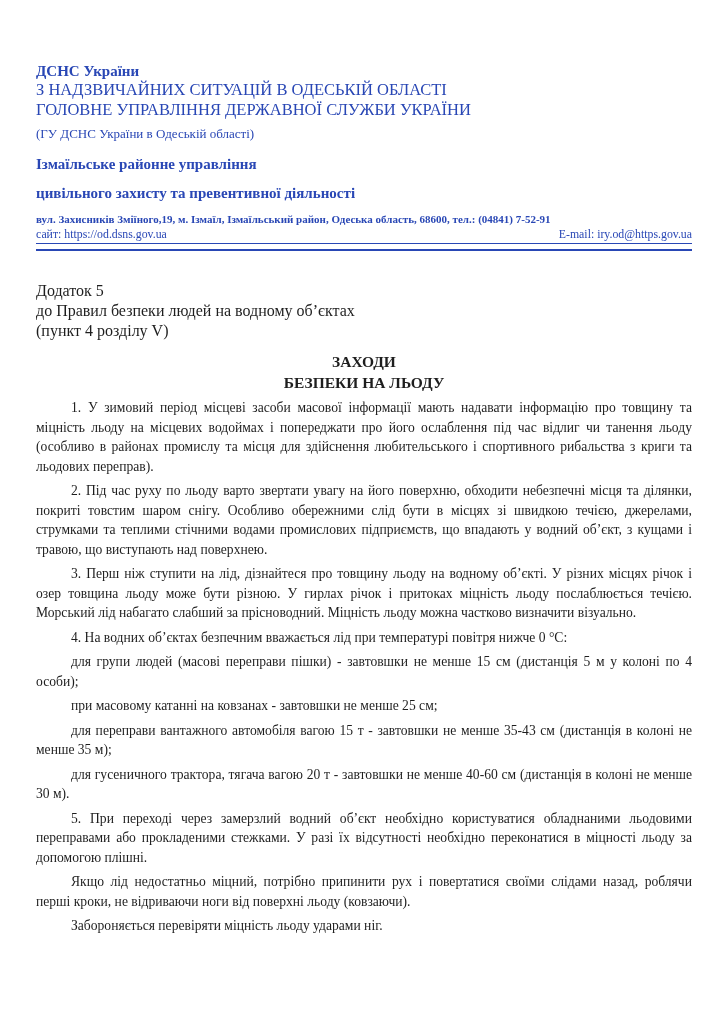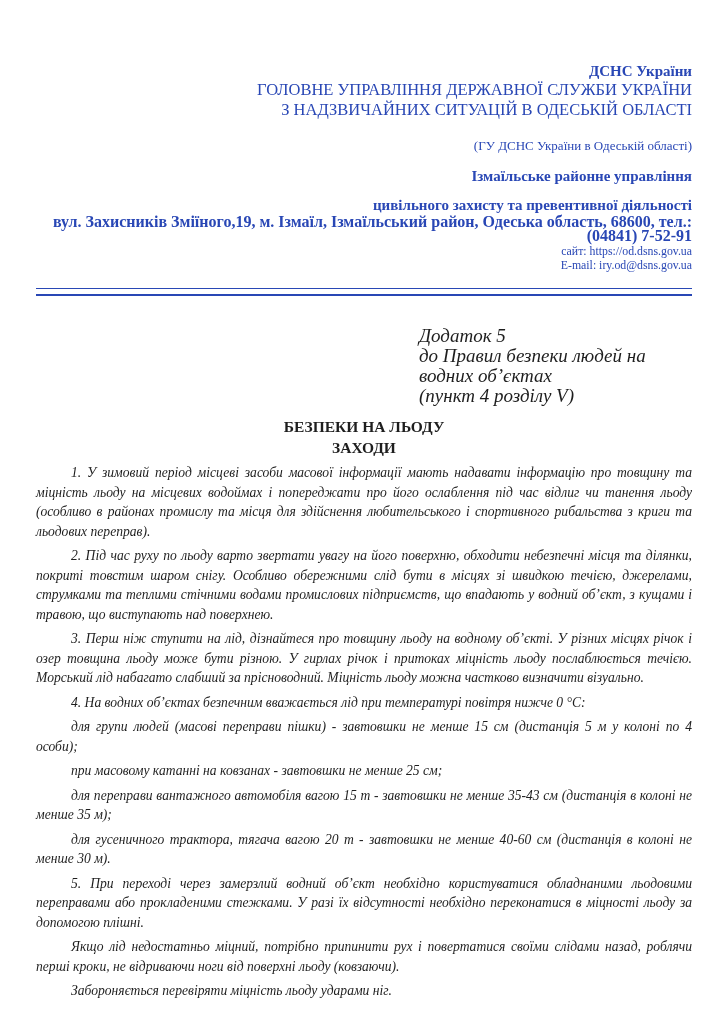--- a/index.html
+++ b/index.html
@@ -15,128 +15,126 @@
   .page{
     position:relative;
     width:724px;
     height:1024px;
     background:#ffffff;
     padding:62px 32px 0 36px;
     overflow:hidden;
   }
   
   .letterhead{
-    text-align:right;
+    text-align:left;
     color:var(--blue);
   }
   .org-top{
     font-weight:bold;
     font-size:15px;
     line-height:18px;
   }
   .org-main{
     font-size:16.5px;
     line-height:20px;
   }
   .org-abbr{
     font-size:13px;
     line-height:16px;
-    margin-top:18px;
+    margin-top:6px;
   }
   .dept-block{margin-top:13px;}
   .dept{
     font-weight:bold;
     font-size:15px;
     line-height:19px;
     margin-top:10px;
   }
   .address{
     font-weight:bold;
-    font-size:16px;
+    font-size:11px;
     line-height:14px;
+    margin-top:9px;
   }
   .links-row{
     display:flex;
     justify-content:space-between;
     font-size:11.8px;
     line-height:14px;
     margin-top:1px;
-    padding-bottom:16px;
+    padding-bottom:2px;
     border-bottom:1px solid var(--blue);
-    flex-direction:column;
   }
   .links-row .link{cursor:pointer;}
   .rule2{
     height:0;
     border-bottom:2px solid var(--blue);
     margin-top:5px;
   }
   
   .annex{
     margin-top:30px;
-    margin-left:383px;
-    font-size:19px;
+    font-size:16px;
     line-height:20px;
     color:var(--text);
-    font-style:italic;
   }
   
   .title{
     margin-top:10px;
     text-align:center;
     font-weight:bold;
     font-size:15.5px;
     line-height:21px;
     color:var(--text);
   }
   
-  .doc-body{margin-top:4px;font-style:italic;}
+  .doc-body{margin-top:4px;}
   .para{
     margin-top:5px;
     text-align:justify;
     text-indent:35px;
     font-size:13.6px;
     line-height:19.5px;
     color:var(--text);
   }
 </style>
 </head>
 <body>
 
 <div class="page">
 
   <header class="letterhead">
     <div class="org-top">ДСНС України</div>
+    <div class="org-main">З НАДЗВИЧАЙНИХ СИТУАЦІЙ В ОДЕСЬКІЙ ОБЛАСТІ</div>
     <div class="org-main">ГОЛОВНЕ УПРАВЛІННЯ ДЕРЖАВНОЇ СЛУЖБИ УКРАЇНИ</div>
-    <div class="org-main">З НАДЗВИЧАЙНИХ СИТУАЦІЙ В ОДЕСЬКІЙ ОБЛАСТІ</div>
     <div class="org-abbr">(ГУ ДСНС України в Одеській області)</div>
 
     <div class="dept-block">
       <div class="dept">Ізмаїльське районне управління</div>
       <div class="dept">цивільного захисту та превентивної діяльності</div>
     </div>
 
     <div class="address">вул. Захисників Зміїного,19, м. Ізмаїл, Ізмаїльський район, Одеська область, 68600, тел.: (04841) 7-52-91</div>
 
     <div class="links-row">
       <span class="link">сайт: https://od.dsns.gov.ua</span>
-      <span class="link">E-mail: iry.od@dsns.gov.ua</span>
+      <span class="link">E-mail: iry.od@https.gov.ua</span>
     </div>
     <div class="rule2"></div>
   </header>
 
   <section class="annex">
     <div>Додаток 5</div>
-    <div>до Правил безпеки людей на водних об’єктах</div>
+    <div>до Правил безпеки людей на водному об’єктах</div>
     <div>(пункт 4 розділу V)</div>
   </section>
 
   <h1 class="title">
+    <div>ЗАХОДИ</div>
     <div>БЕЗПЕКИ НА ЛЬОДУ</div>
-    <div>ЗАХОДИ</div>
   </h1>
 
   <main class="doc-body">
     <p class="para">1. У зимовий період місцеві засоби масової інформації мають надавати інформацію про товщину та міцність льоду на місцевих водоймах і попереджати про його ослаблення під час відлиг чи танення льоду (особливо в районах промислу та місця для здійснення любительського і спортивного рибальства з криги та льодових переправ).</p>
     <p class="para">2. Під час руху по льоду варто звертати увагу на його поверхню, обходити небезпечні місця та ділянки, покриті товстим шаром снігу. Особливо обережними слід бути в місцях зі швидкою течією, джерелами, струмками та теплими стічними водами промислових підприємств, що впадають у водний об’єкт, з кущами і травою, що виступають над поверхнею.</p>
     <p class="para">3. Перш ніж ступити на лід, дізнайтеся про товщину льоду на водному об’єкті. У різних місцях річок і озер товщина льоду може бути різною. У гирлах річок і притоках міцність льоду послаблюється течією. Морський лід набагато слабший за прісноводний. Міцність льоду можна частково визначити візуально.</p>
     <p class="para">4. На водних об’єктах безпечним вважається лід при температурі повітря нижче 0 °С:</p>
     <p class="para">для групи людей (масові переправи пішки) - завтовшки не менше 15 см (дистанція 5 м у колоні по 4 особи);</p>
     <p class="para">при масовому катанні на ковзанах - завтовшки не менше 25 см;</p>
     <p class="para">для переправи вантажного автомобіля вагою 15 т - завтовшки не менше 35-43 см (дистанція в колоні не менше 35 м);</p>

